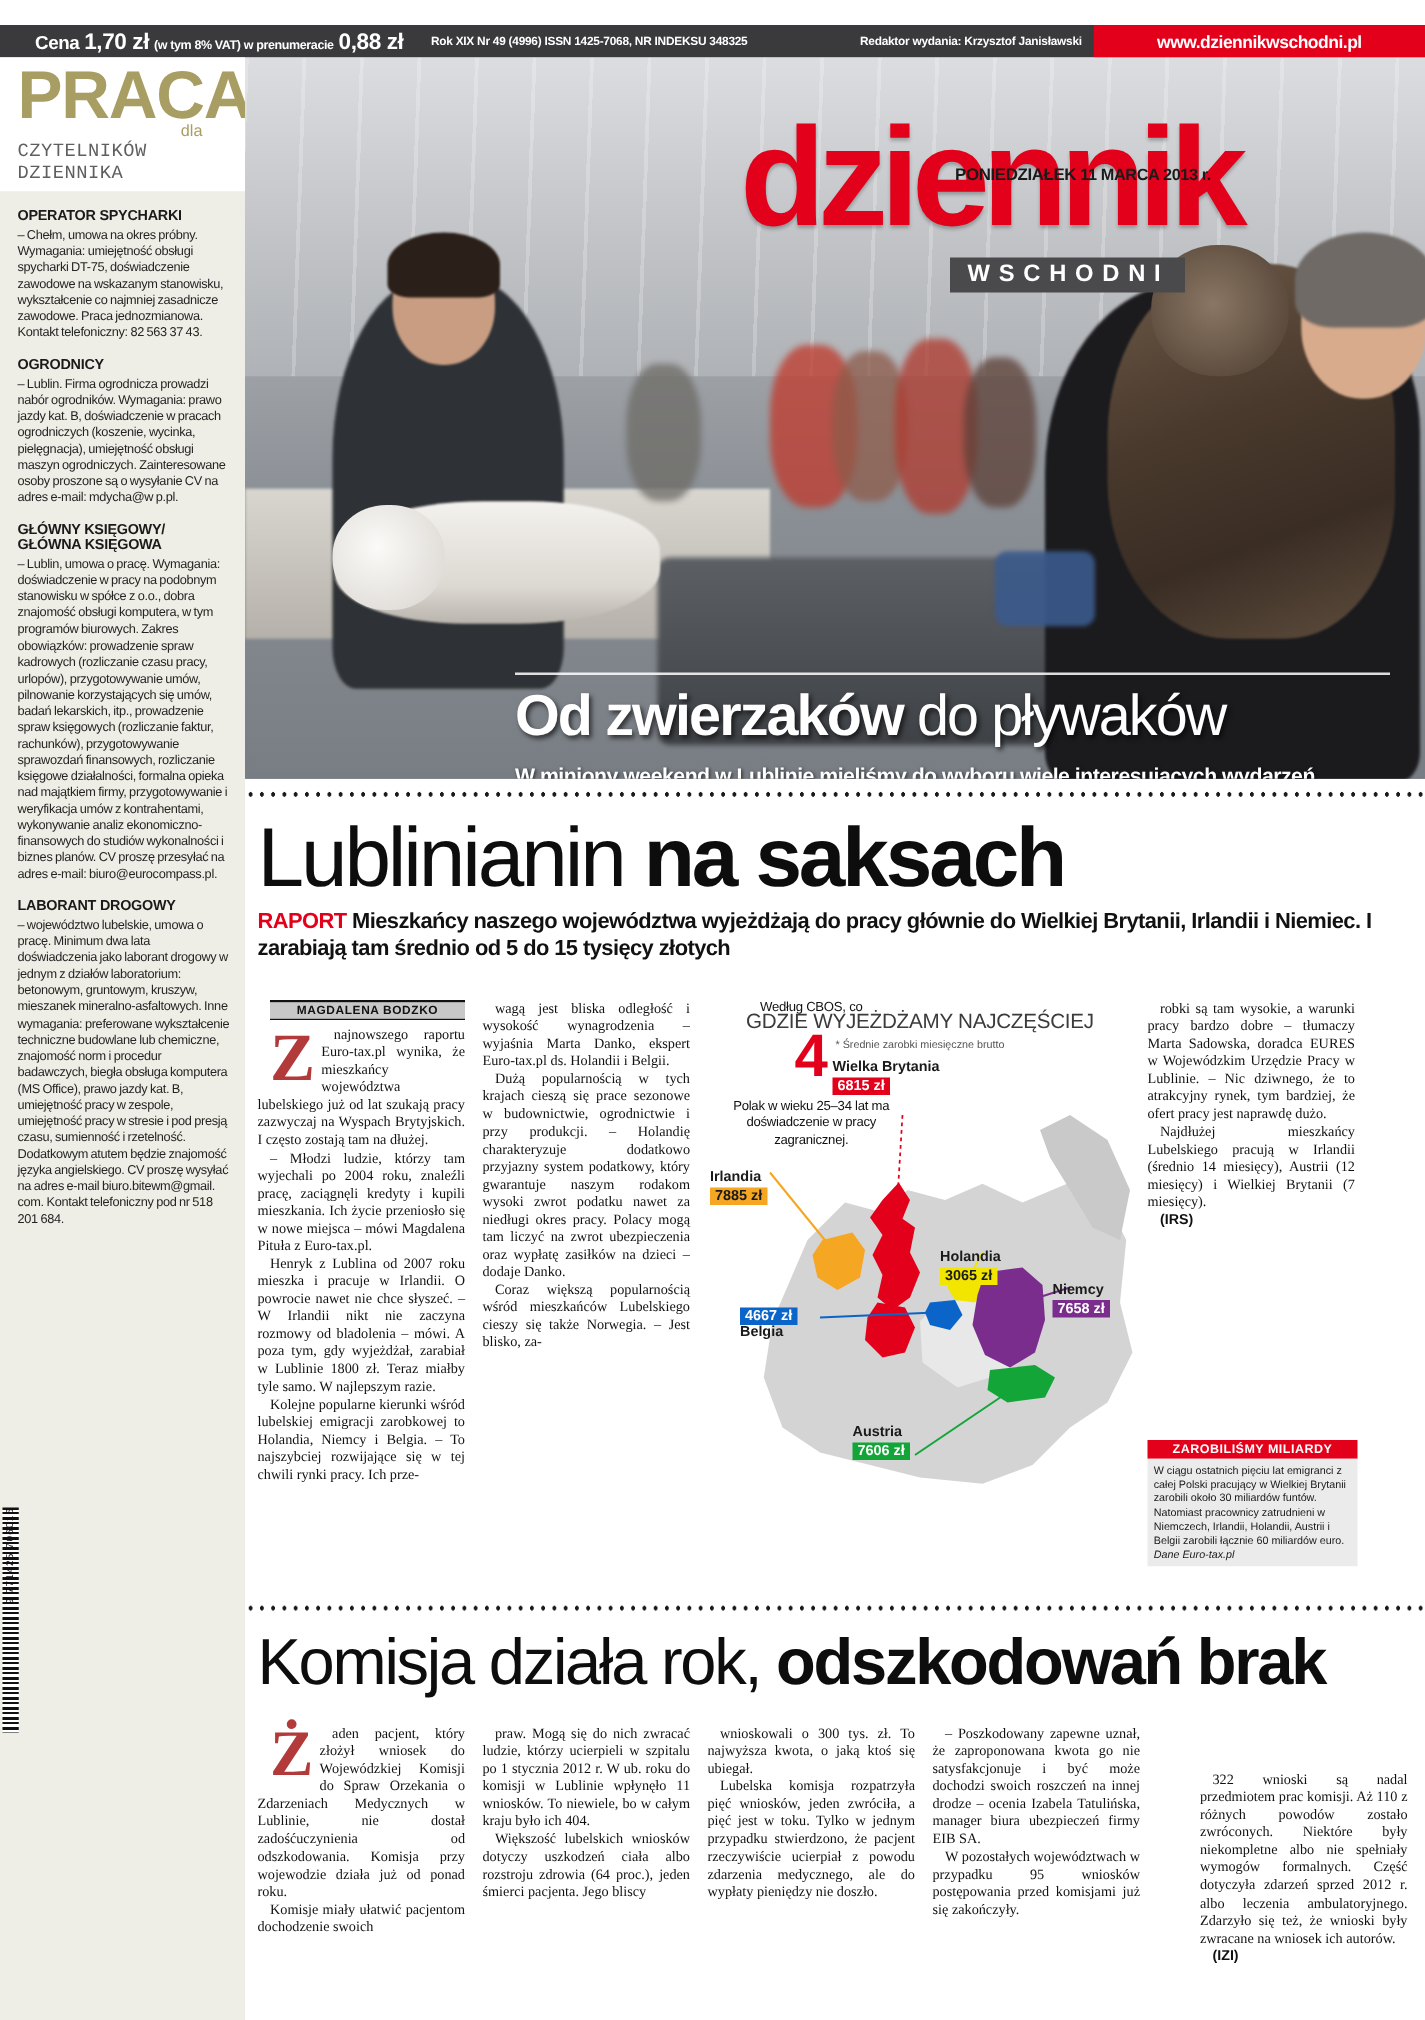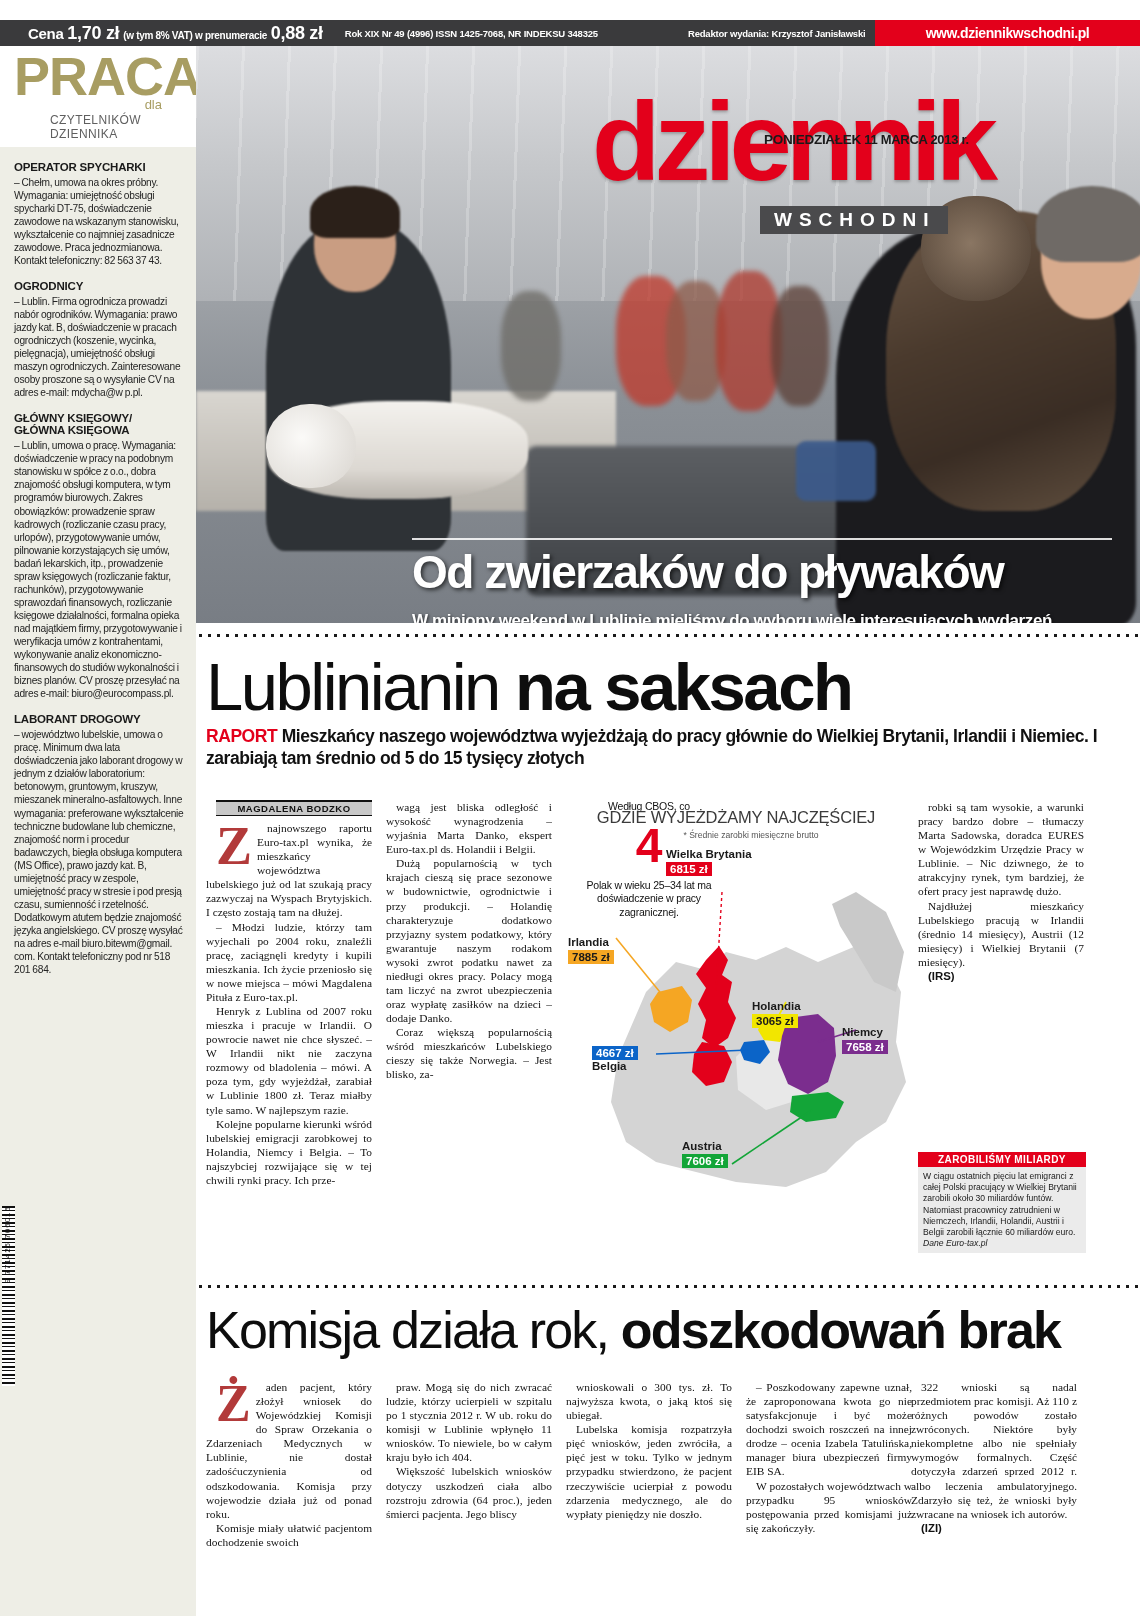--- a/index.html
+++ b/index.html
@@ -40,22 +40,22 @@
   .praca-title {
     font-family:"Liberation Sans", sans-serif;
     font-size:54px; font-weight:bold; color:#a89d62; line-height:0.9;
     letter-spacing:-1px;
   }
   .praca-dla {
     text-align:right; font-family:"Liberation Sans", sans-serif;
     font-size:13px; color:#a89d62; margin-top:-4px; padding-right:24px;
   }
   .praca-sub {
-    font-family:Liberation Sans, sans-serif;
-    font-size:12px; color:#5f5f5f; letter-spacing:0.4px; margin-top:1px;margin-left:36px;
+    font-family:Liberation Mono, monospace;
+    font-size:15px; color:#5f5f5f; letter-spacing:0.4px; margin-top:1px;
   }
   .sb-body {
     background:#eeeee6; margin-top:6px; padding:14px 12px 20px 14px;
     height:1480px;
   }
   .sb-ad { margin-bottom:13px; }
   .sb-ad h4 {
     font-family:"Liberation Sans", sans-serif;
     font-size:11.5px; font-weight:bold; color:#1a1a1a; margin:0 0 3px 0;
     letter-spacing:-0.2px;
@@ -164,21 +164,21 @@
   .mast-date .dow { font-size:13.5px; }
 
   .hero-rule { position:absolute; left:216px; top:492px; width:700px; height:2px; background:rgba(255,255,255,.85); }
   .hero-title {
     position:absolute; left:216px; top:502px; width:760px;
     font-family:"Liberation Sans", sans-serif;
     font-size:46px; color:#fff; line-height:1.05; letter-spacing:-1.5px;
     text-shadow:2px 2px 4px rgba(0,0,0,.65);
   }
   .hero-title b { font-weight:bold; }
-  .hero-title span.light { font-weight:bold; }
+  .hero-title span.light { font-weight:normal; }
   .hero-sub {
     position:absolute; left:216px; top:565px; width:760px;
     font-family:"Liberation Sans", sans-serif;
     font-size:17px; font-weight:bold; color:#fff; letter-spacing:-0.4px;
     text-shadow:1px 1px 3px rgba(0,0,0,.7);
   }
 
   
   .dotrule {
     height:7px;
@@ -240,21 +240,21 @@
   }
 
   
   .mapwrap { position:absolute; left:360px; top:0px; width:360px; height:400px; }
   .map-title {
     position:absolute; left:0; top:8px; width:360px; text-align:center;
     font-family:"Liberation Sans", sans-serif; font-size:16.5px; color:#3b3b3b;
     letter-spacing:-0.2px;
   }
   .map-note {
-    position:absolute; left:15px; top:30px; width:360px; text-align:center;
+    position:absolute; left:0; top:30px; width:360px; text-align:center;
     font-family:"Liberation Sans", sans-serif; font-size:8.6px; color:#555;
   }
   .map-svg { position:absolute; left:0; top:42px; }
   .maplabel {
     position:absolute; font-family:"Liberation Sans", sans-serif;
     font-size:11.5px; font-weight:bold; color:#1a1a1a; line-height:1.05;
     white-space:nowrap;
   }
   .mapval {
     font-family:"Liberation Sans", sans-serif; font-size:11.5px; font-weight:bold;
@@ -292,21 +292,21 @@
   .h2 .light { font-weight:normal; }
   .h2 .bold { font-weight:bold; }
 
   .cols2 { position:absolute; left:196px; top:1380px; width:944px; height:230px; }
   .bcol { position:absolute; top:0; font-family:"Liberation Serif", serif; }
   .bcol p { margin:0; font-size:11.4px; line-height:1.235; text-align:justify; color:#111; text-indent:10px; }
   .b1 { left:10px;  width:166px; }
   .b2 { left:190px; width:166px; }
   .b3 { left:370px; width:166px; }
   .b4 { left:550px; width:166px; }
-  .b5 { left:715px; width:166px; }
+  .b5 { left:764px; width:166px;margin-top:37px; }
   .dropcap2 {
     float:left; font-family:"Liberation Serif", serif; font-size:52px; line-height:0.78;
     color:#b23a3a; font-weight:bold; padding:4px 5px 0 0;
   }
   .endsig { font-family:"Liberation Sans", sans-serif; font-size:8.5px; font-weight:bold; text-align:right; margin-top:3px;}
 </style>
 </head>
 <body>
 
 <div class="page">

